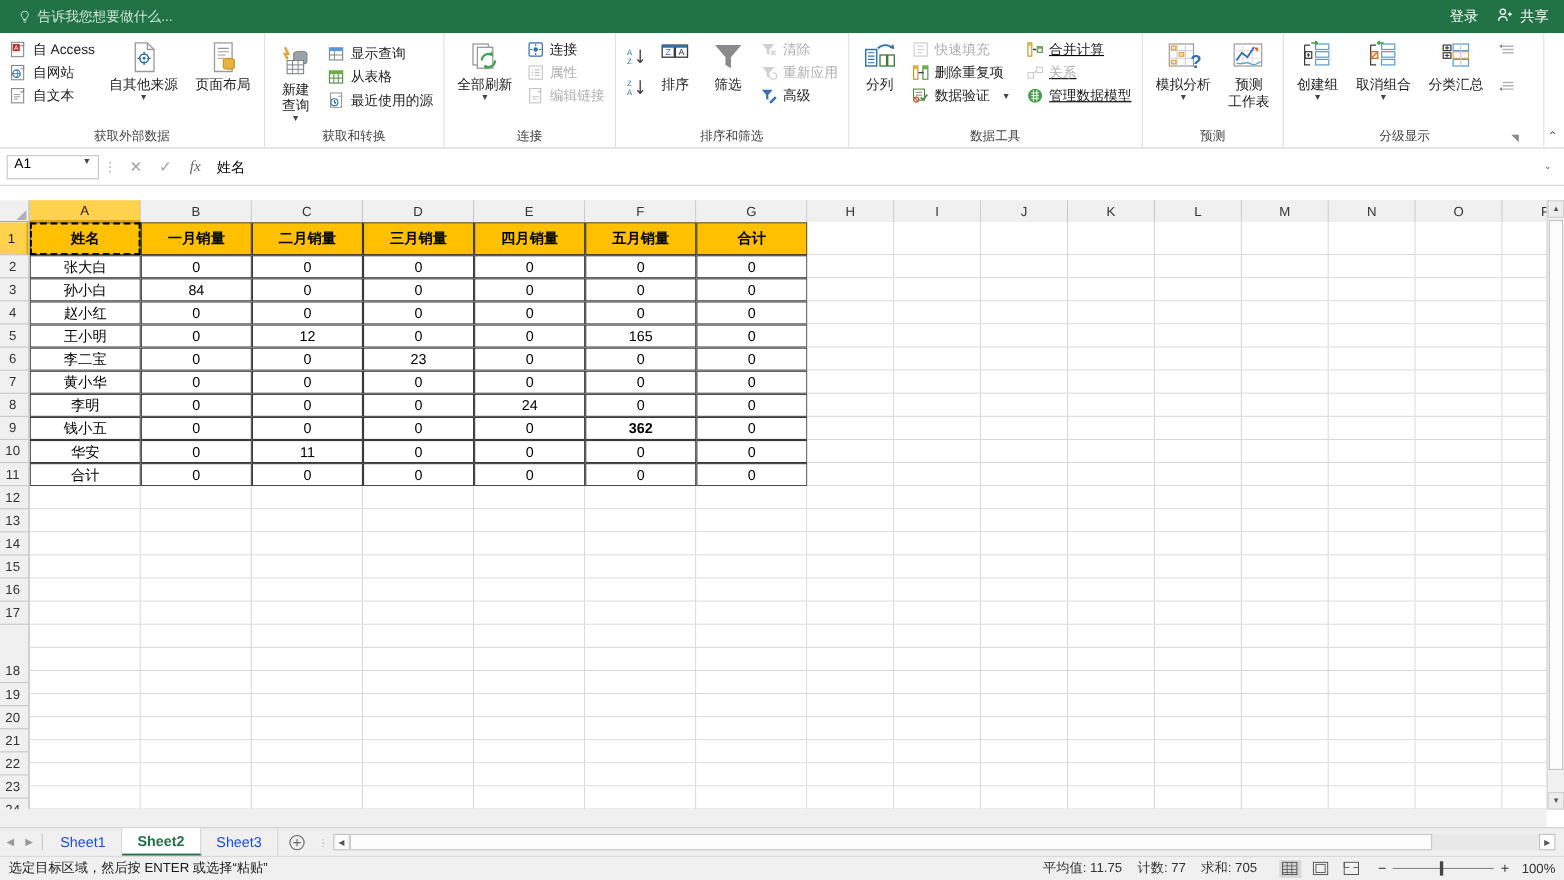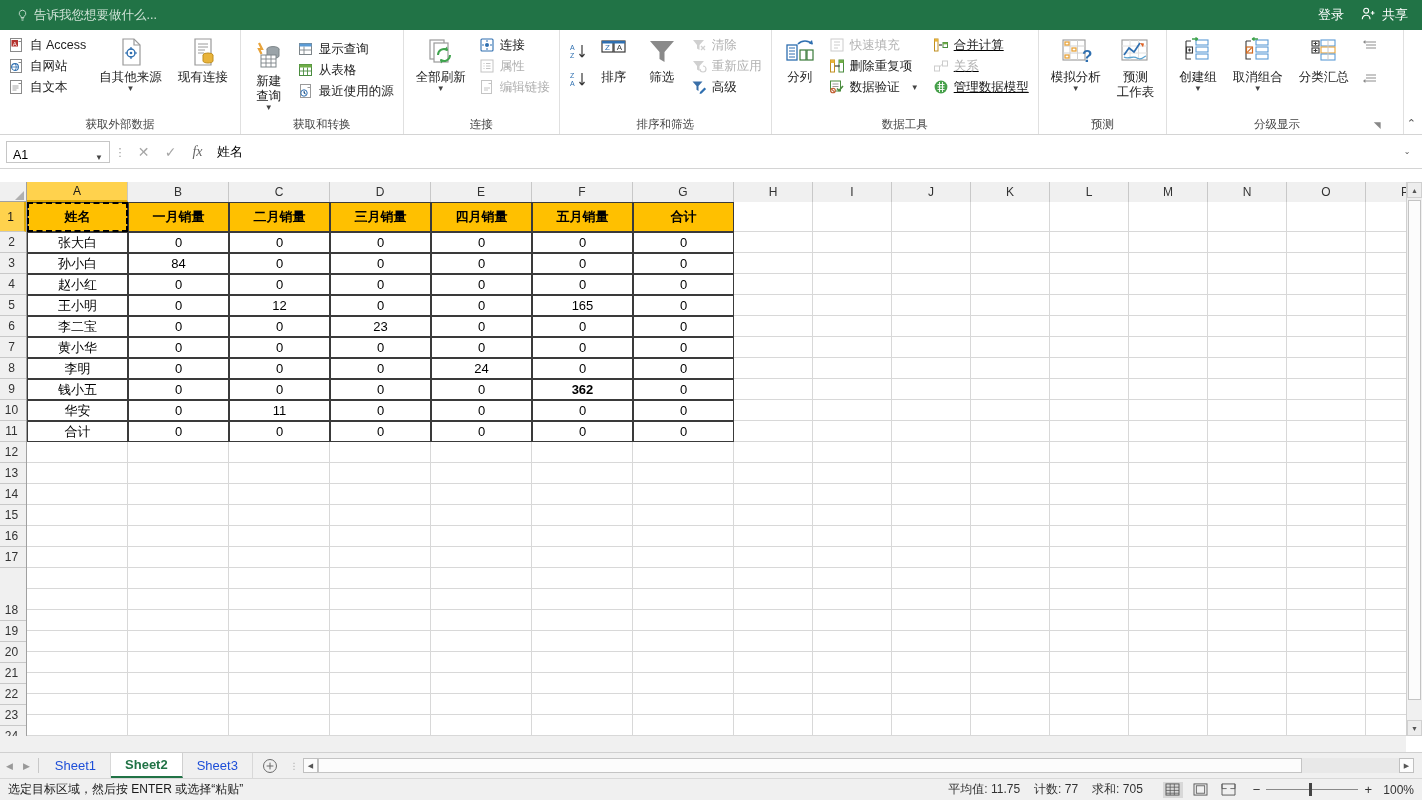--- a/index.html
+++ b/index.html
@@ -70,22 +70,22 @@
   .ribbon-collapse {
     position:absolute; right:6px; bottom:4px; font-size:11px; color:#555; cursor:pointer;
   }
 
   
   .formulabar {
     height:34px; background:#fff; display:flex; align-items:center;
     border-bottom:1px solid #d4d4d4; padding:0 6px; gap:0;
   }
   .namebox {
-    width:104px; height:22px; border:1px solid #c6c6c6; background:#fff;
-    display:flex; align-items:flex-end; padding:0 6px; font-size:12.5px; color:#000;
+    width:84px; height:22px; border:1px solid #c6c6c6; background:#fff;
+    display:flex; align-items:flex-start; padding:0 6px; font-size:12.5px; color:#000;
     position:relative;
   }
   .namebox .arw { margin-left:auto; font-size:8px; color:#444; }
   .fb-dots { width:20px; text-align:center; color:#999; font-size:11px; letter-spacing:0; line-height:10px;}
   .fb-btns { display:flex; align-items:center; gap:0; }
   .fb-btn {
     width:27px; height:22px; display:flex; align-items:center; justify-content:center;
     font-size:14px; color:#a6a6a6; cursor:pointer;
   }
   .fb-btn.fx { font-style:italic; font-family:"Liberation Serif",serif; color:#666; font-size:14px;}
@@ -282,21 +282,21 @@
         <span class="lbl">自其他来源</span>
         <span class="caret">▼</span>
       </div>
       <div class="big-item">
         <span class="ic"><svg viewBox="0 0 32 32" width="32" height="32">
               <path d="M8 3h16v26H8z" fill="#fff" stroke="#9a9a9a" stroke-width="1.2"></path>
               <path d="M11 8h10M11 11h10M11 14h7M11 17h6" stroke="#9a9a9a" stroke-width="1"></path>
               <ellipse cx="21" cy="19" rx="5" ry="2" fill="#e8b33a" stroke="#c08f20"></ellipse>
               <path d="M16 19v6c0 1.1 2.2 2 5 2s5-.9 5-2v-6" fill="#e8b33a" stroke="#c08f20"></path>
             </svg></span>
-        <span class="lbl">现有连接</span>
+        <span class="lbl">页面布局</span>
       </div>
     </div>
     <div class="rgroup-title">获取外部数据</div>
   </div>
 
   <div class="rgroup">
     <div class="rgroup-body">
       <div class="big-item" style="padding-top:6px;">
         <span class="ic"><svg viewBox="0 0 32 32" width="32" height="32">
               <ellipse cx="20" cy="9" rx="6" ry="2.4" fill="#9aa3a8" stroke="#7d8589"></ellipse>

